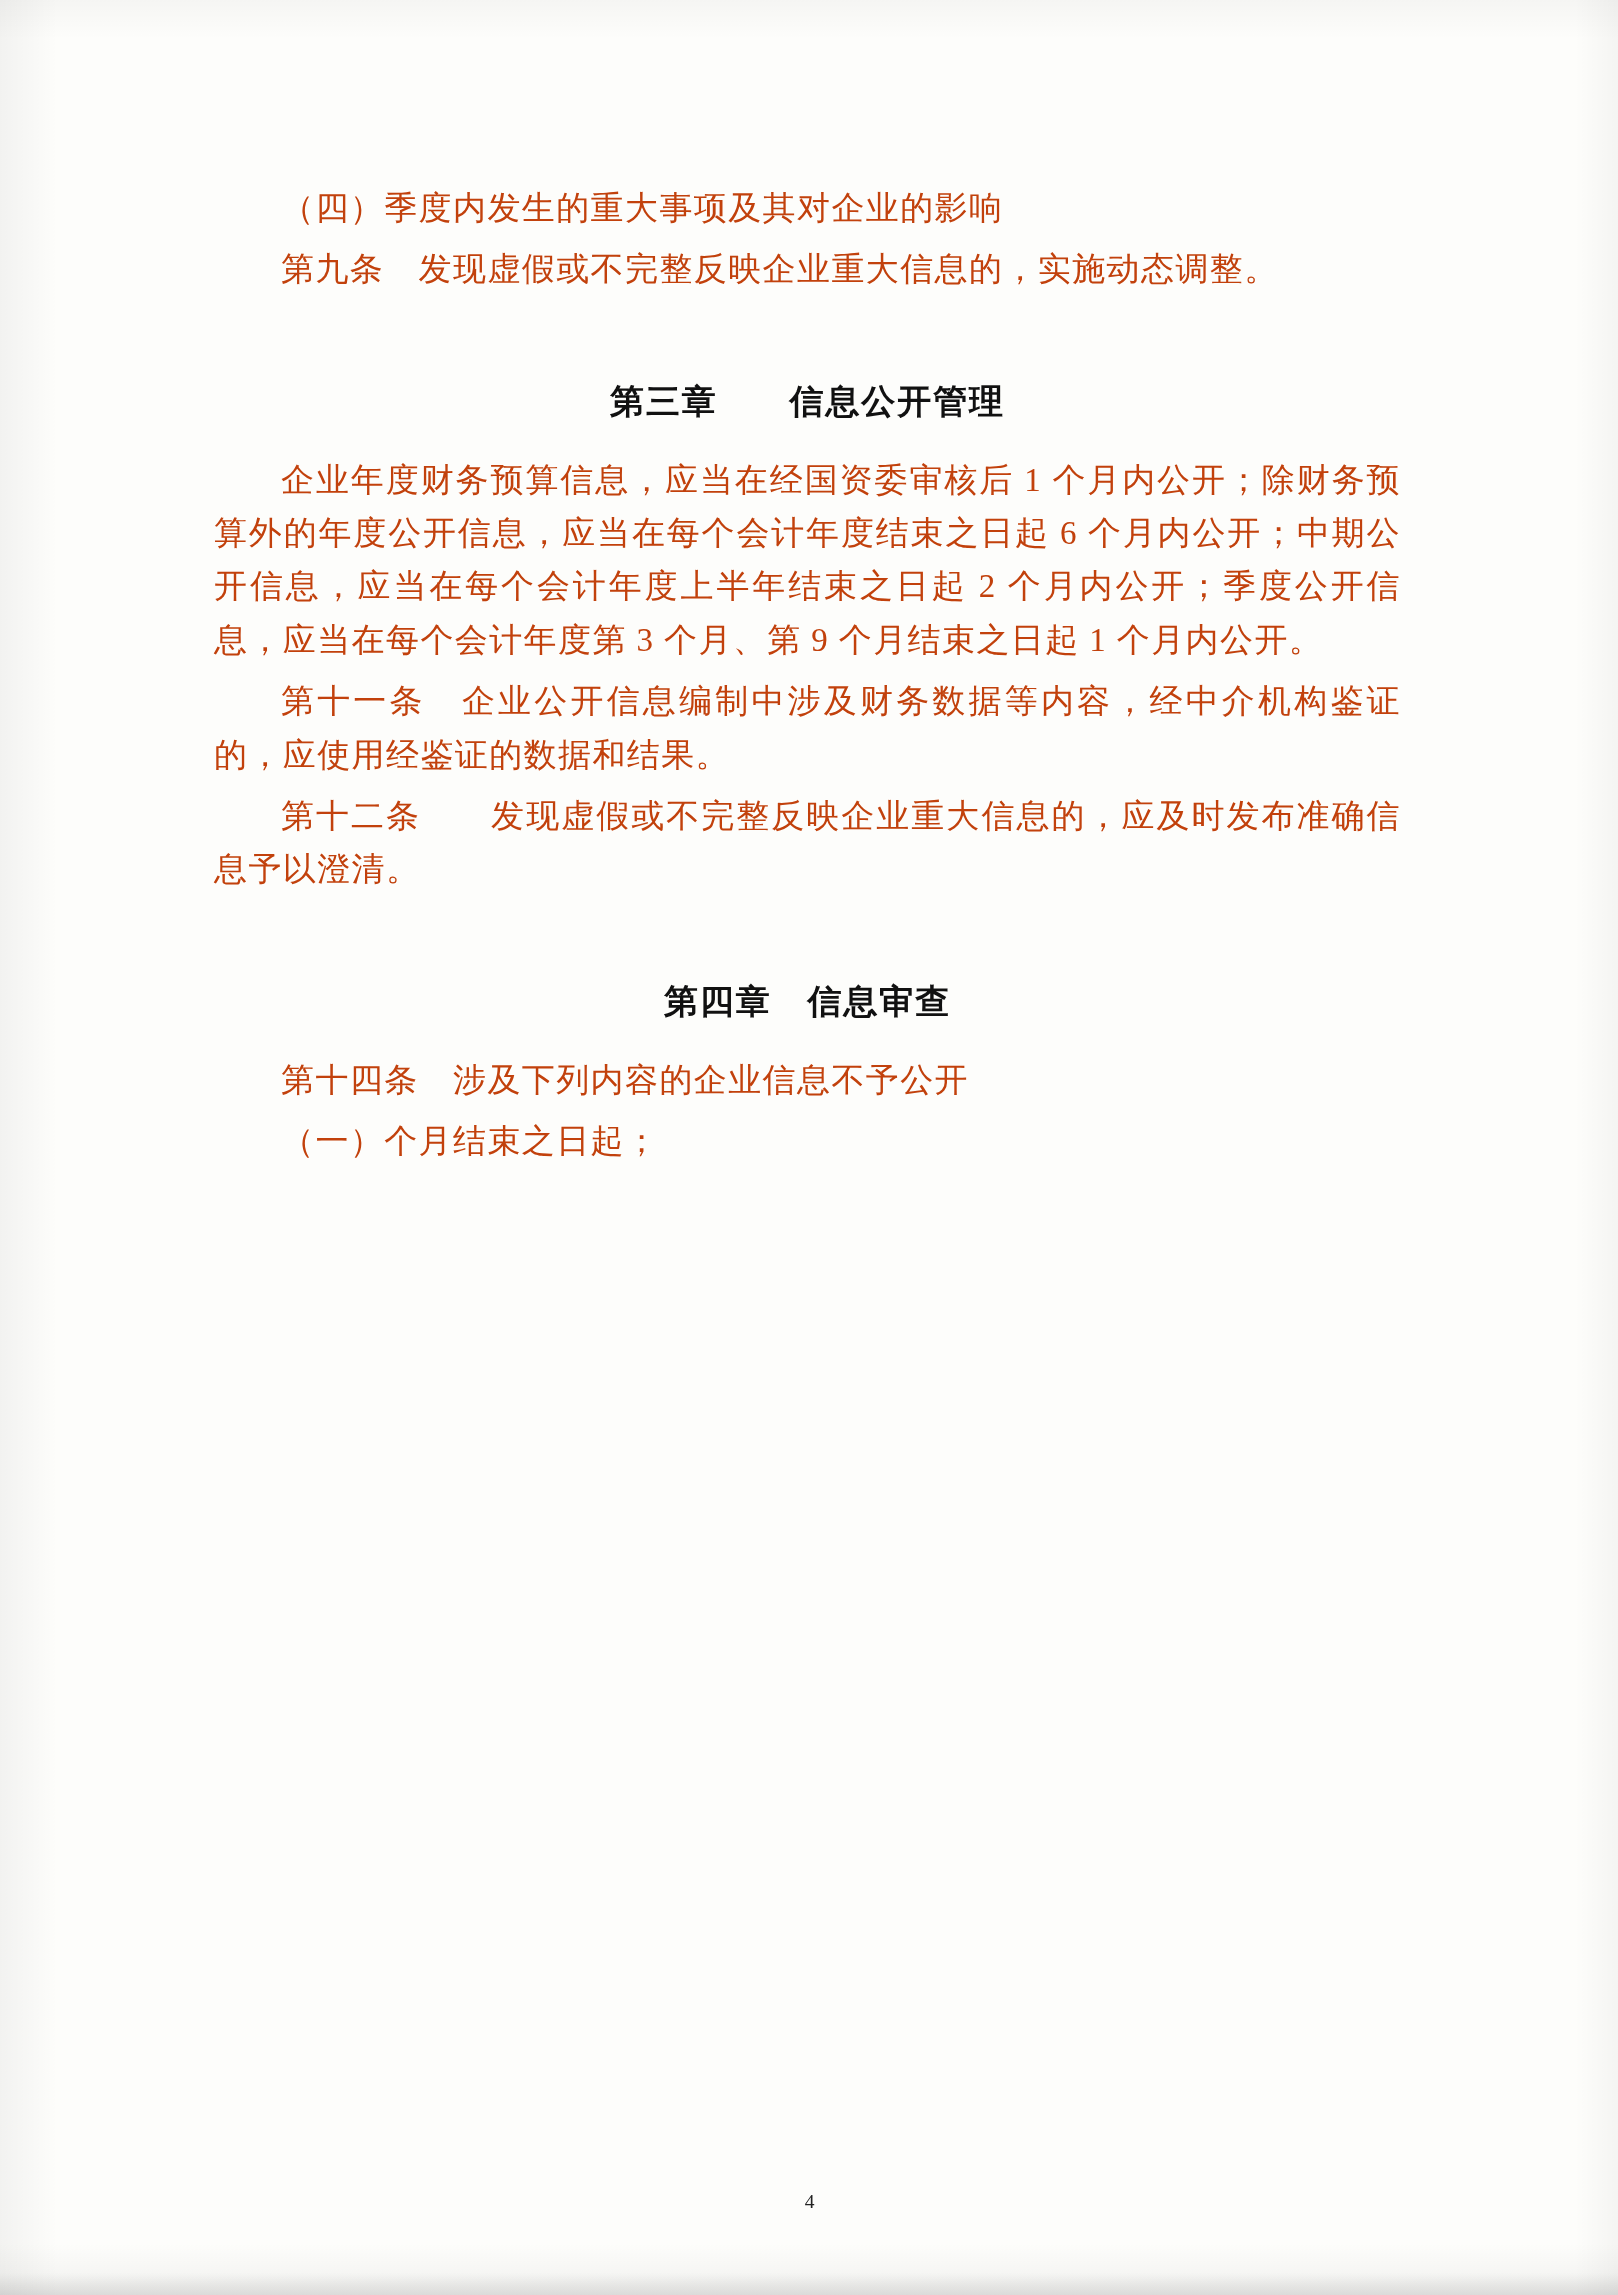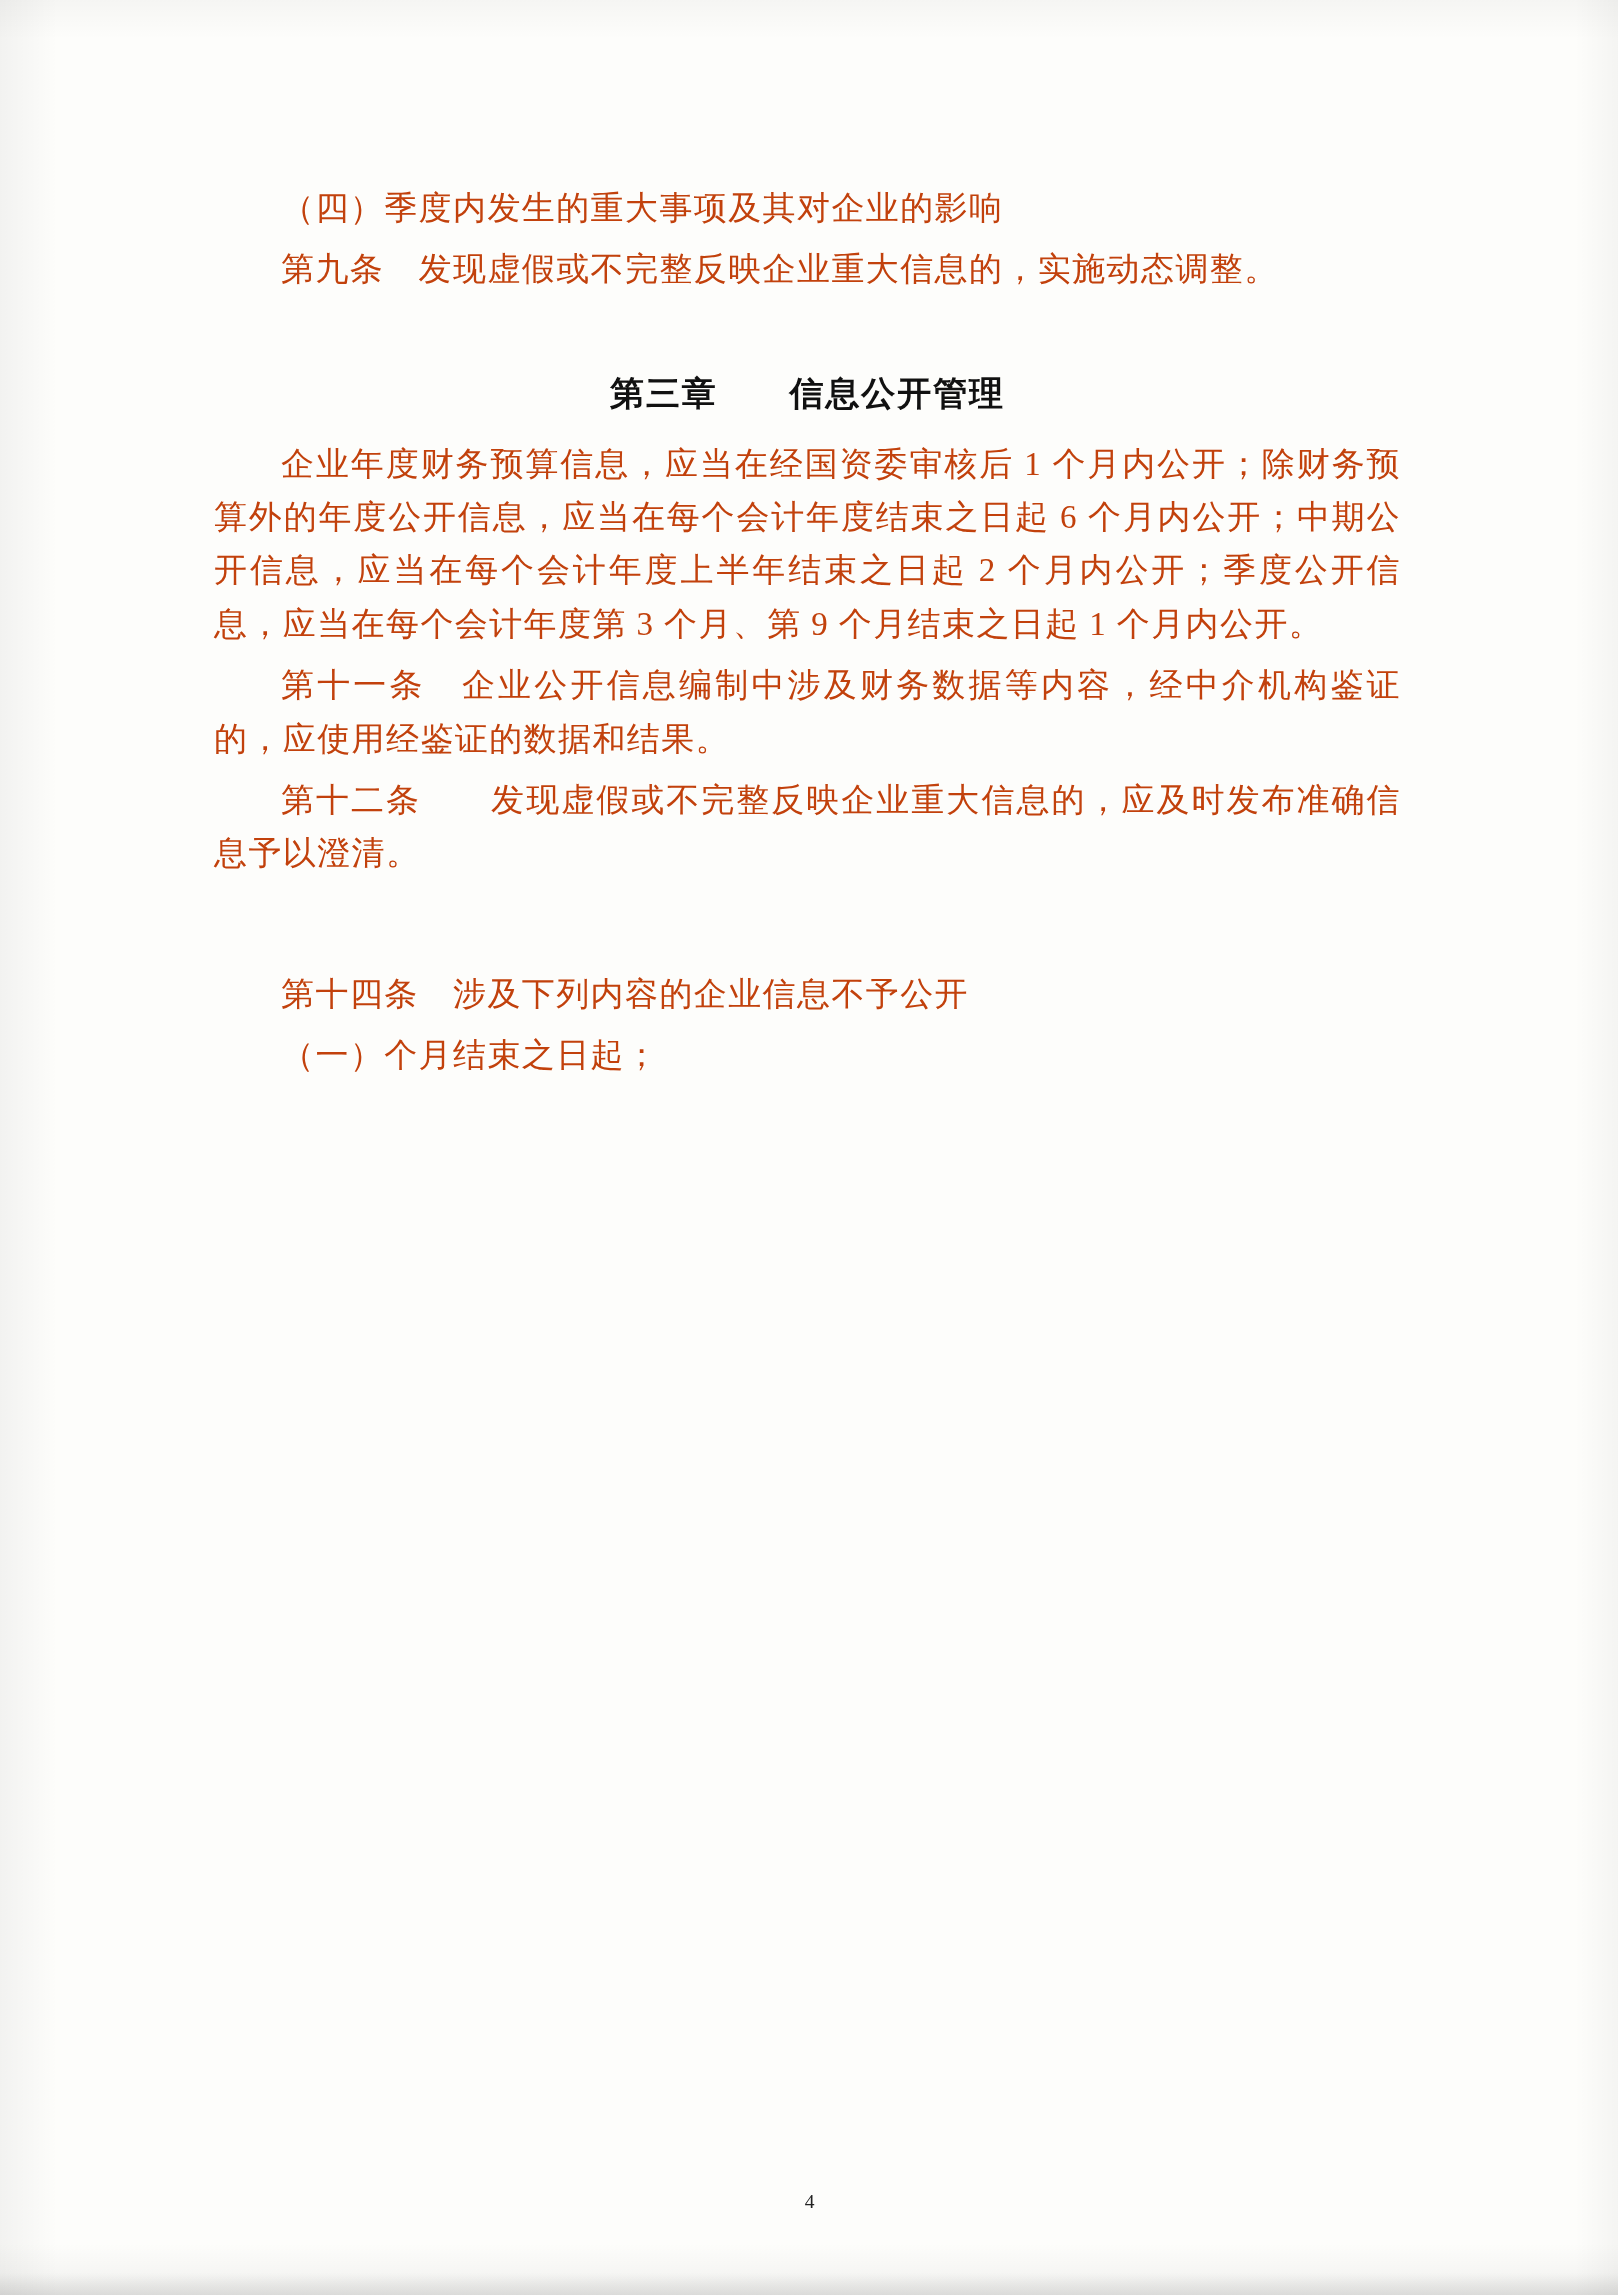--- a/index.html
+++ b/index.html
@@ -43,21 +43,21 @@
     text-indent: 67px;
     text-align: justify;
     color: #c2410c;
   }
   .chapter {
     font-family: "DejaVu Sans", "Liberation Sans", sans-serif;
     font-size: 34px;
     font-weight: bold;
     letter-spacing: 1.9px;
     text-align: center;
-    margin: 4px;
+    margin: 12px;
     color: #111111;
   }
   .spacer-lg { height: 62px; }
   .spacer-sm { height: 17px; }
   .page-number {
     position: absolute;
     left: 0;
     right: 0;
     bottom: 82px;
     text-align: center;
@@ -95,20 +95,21 @@
 
     <p class="para">企业年度财务预算信息，应当在经国资委审核后 1 个月内公开；除财务预算外的年度公开信息，应当在每个会计年度结束之日起 6 个月内公开；中期公开信息，应当在每个会计年度上半年结束之日起 2 个月内公开；季度公开信息，应当在每个会计年度第 3 个月、第 9 个月结束之日起 1 个月内公开。</p>
 
     <p class="para">第十一条　企业公开信息编制中涉及财务数据等内容，经中介机构鉴证的，应使用经鉴证的数据和结果。</p>
 
     <p class="para">第十二条　　发现虚假或不完整反映企业重大信息的，应及时发布准确信息予以澄清。</p>
 
 
     <div class="spacer-lg"></div>
 
+    <h2 class="chapter">第四章　信息审查</h2>
 
     <div class="spacer-sm"></div>
 
     <p class="para">第十四条　涉及下列内容的企业信息不予公开</p>
 
     <p class="para">（一）个月结束之日起；</p>
 
   </div>
 
   <div class="page-number">4</div>

